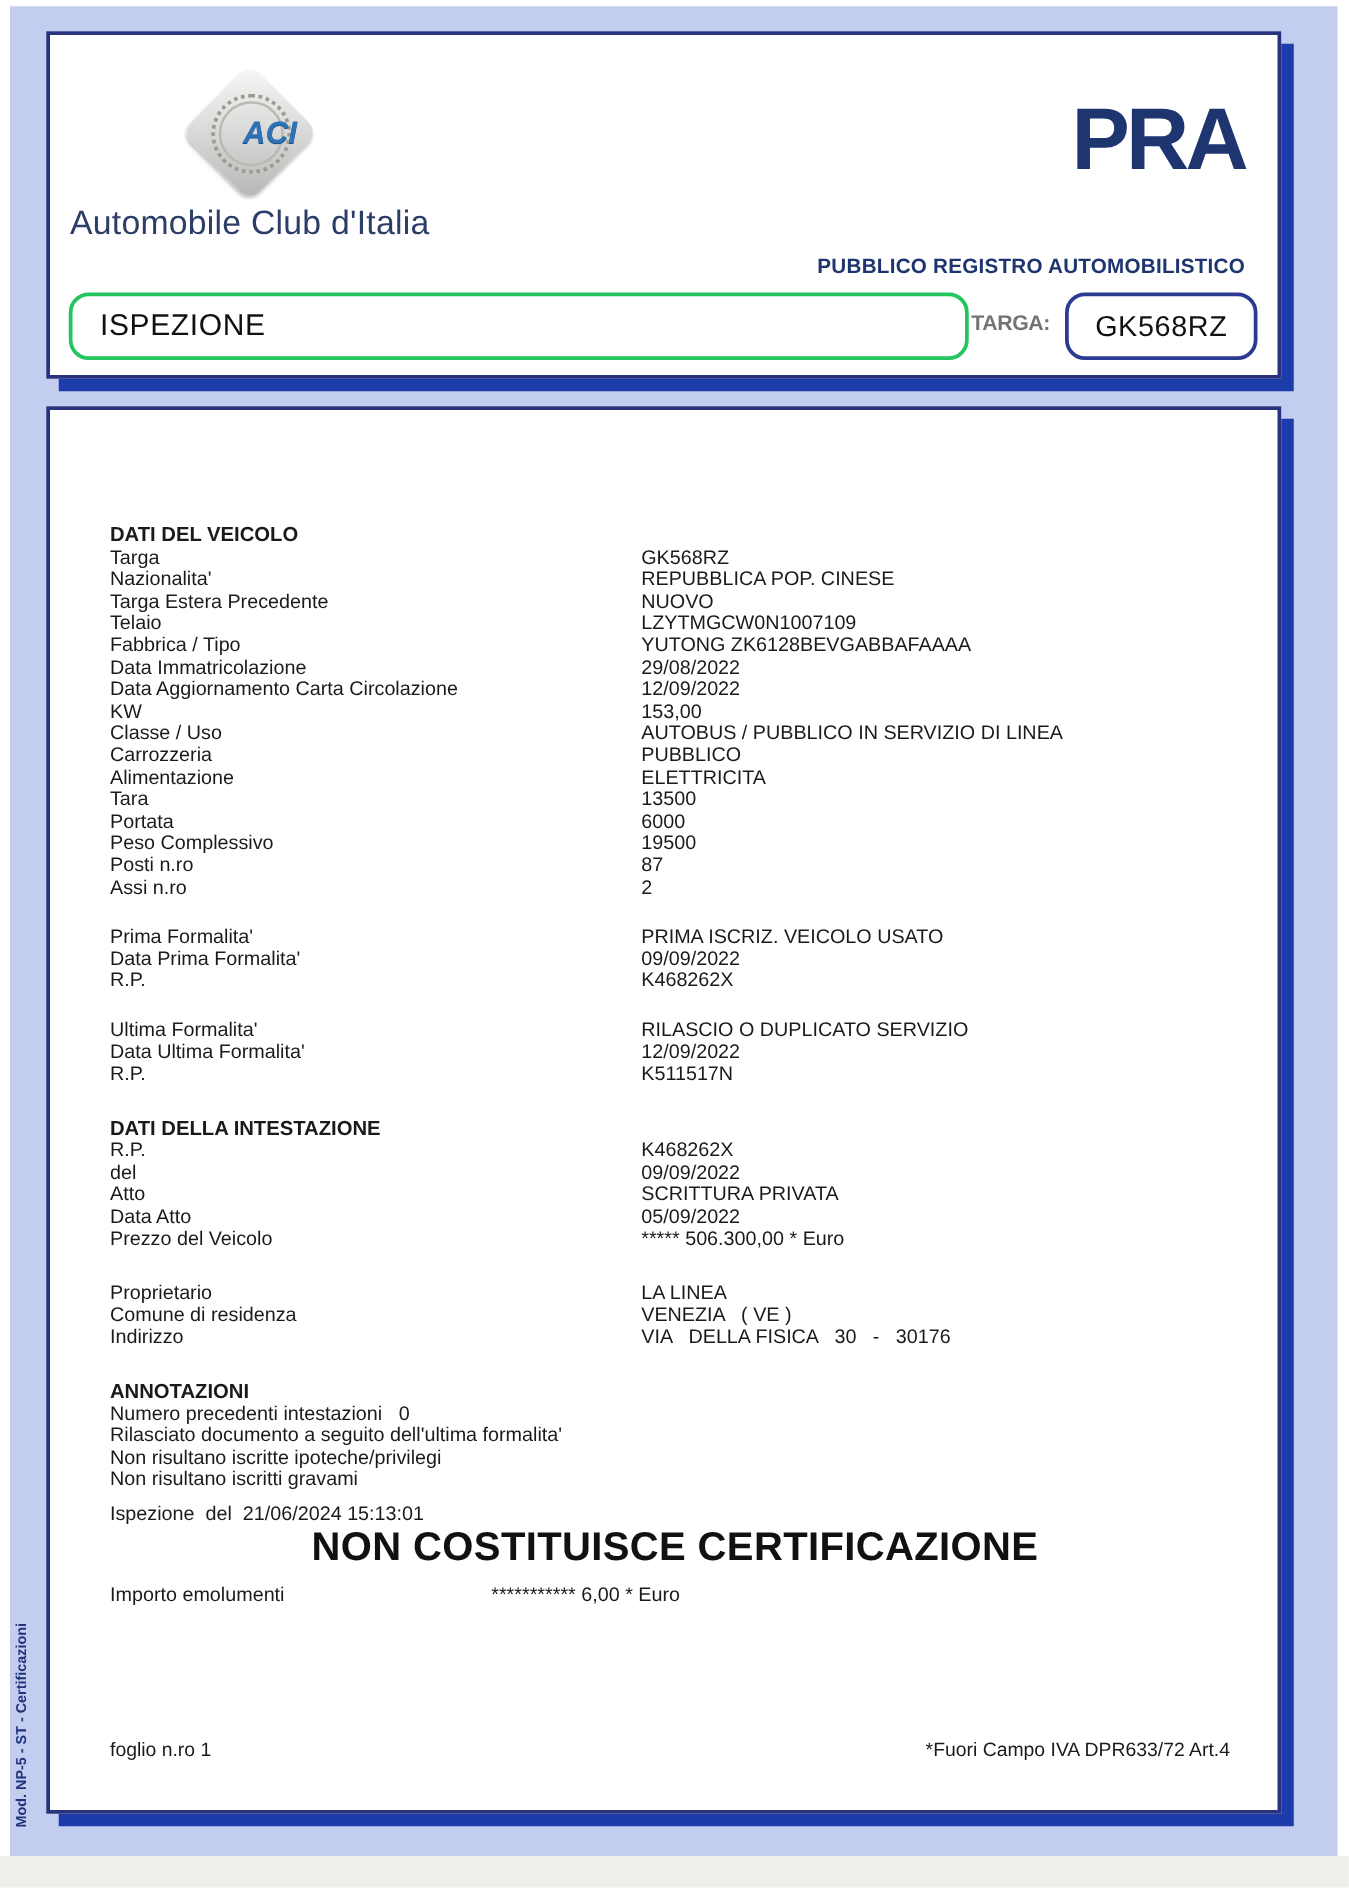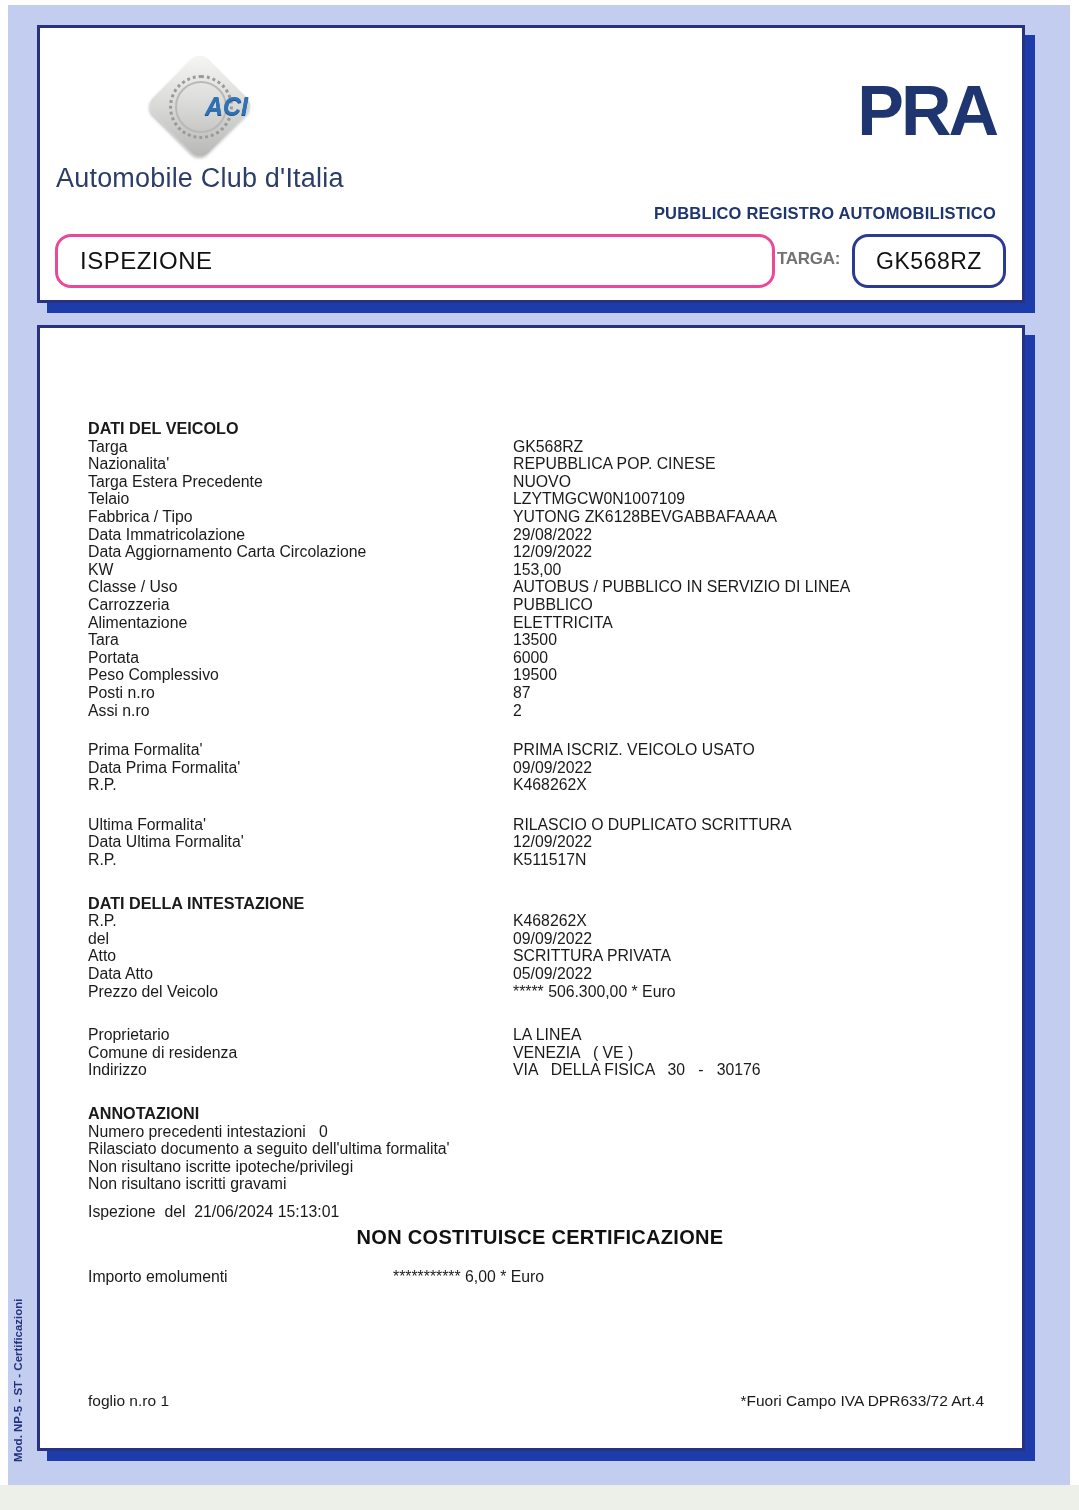--- a/index.html
+++ b/index.html
@@ -33,39 +33,39 @@
   }
   .aci-ring{
     position:absolute;left:17px;top:17px;width:58px;height:58px;border-radius:50%;
     border:3px dotted #9a9a96;
   }
   .aci-ring-inner{
     position:absolute;left:23px;top:23px;width:48px;height:48px;border-radius:50%;
     border:2px solid #b9b9b5;
   }
   .aci-text{
-    position:absolute;left:0;top:34px;width:96px;text-align:right;
+    position:absolute;left:16px;top:34px;width:96px;text-align:center;
     font-size:25px;font-weight:bold;font-style:italic;color:#2e72b8;
     text-shadow:0 1px 0 #1c4f8a;letter-spacing:0px;
   }
   .aci-name{
     position:absolute;left:16px;top:135px;
     font-size:27px;color:#2c3e68;font-weight:500;letter-spacing:.2px;
   }
   .pra-logo{
     position:absolute;right:26px;top:48px;
     font-size:70px;line-height:70px;font-weight:800;color:#1e3570;letter-spacing:-3px;text-align:center;
   }
   .pra-sub{
     position:absolute;right:26px;top:140px;
     font-size:16.5px;font-weight:bold;color:#1e3570;letter-spacing:.2px;margin-top:36px;
   }
   .doc-type-box{
     position:absolute;left:15px;top:206px;width:714px;height:48px;
-    border:3px solid #ec4899;border-radius:16px;background:#fff;
+    border:3px solid #22c55e;border-radius:16px;background:#fff;
     display:flex;align-items:center;
   }
   .doc-type-box span{font-size:24px;color:#111;padding-left:22px;letter-spacing:.5px;}
   .targa-label{
     position:absolute;left:737px;top:221px;
     font-size:17px;font-weight:bold;color:#737373;letter-spacing:-.3px;
   }
   .targa-box{
     position:absolute;left:812px;top:206px;width:148px;height:48px;
     border:3px solid #2c3a92;border-radius:16px;background:#fff;
@@ -78,21 +78,21 @@
     position:absolute;left:48px;top:92px;right:30px;
     font-size:15.8px;line-height:17.6px;
   }
   .sec-title{font-weight:bold;font-size:16.2px;}
   .row{display:flex;}
   .lbl{width:425px;flex:none;white-space:pre;}
   .val{white-space:pre;}
   .ann-line,.insp-line{white-space:pre;}
   .mt10{margin-top:10px;} .mt22{margin-top:22px;} .mt26{margin-top:26px;}
   .cert-notice{
-    margin-top:8px;text-align:center;font-weight:bold;font-size:20px;
+    margin-top:8px;text-align:center;font-weight:bold;font-size:32px;
     letter-spacing:.3px;color:#111;
   }
   .importo{margin-top:22px;}
   .importo .lbl{width:305px;}
   .footer{
     position:absolute;left:48px;right:38px;bottom:38px;
     display:flex;justify-content:space-between;font-size:15.5px;
   }
   .side-text{
     position:absolute;left:12px;top:1462px;width:172px;
@@ -230,21 +230,21 @@
         <div class="row">
           <span class="lbl">R.P.</span>
           <span class="val">K468262X</span>
         </div>
       </div>
 
     <div class="mt22">
 
         <div class="row">
           <span class="lbl">Ultima Formalita'</span>
-          <span class="val">RILASCIO O DUPLICATO SCRITTURA</span>
+          <span class="val">RILASCIO O DUPLICATO SERVIZIO</span>
         </div>
 
         <div class="row">
           <span class="lbl">Data Ultima Formalita'</span>
           <span class="val">12/09/2022</span>
         </div>
 
         <div class="row">
           <span class="lbl">R.P.</span>
           <span class="val">K511517N</span>

